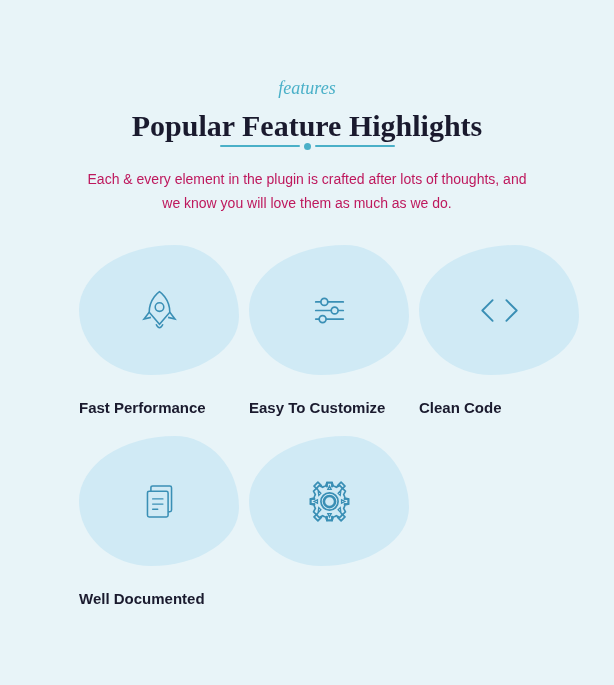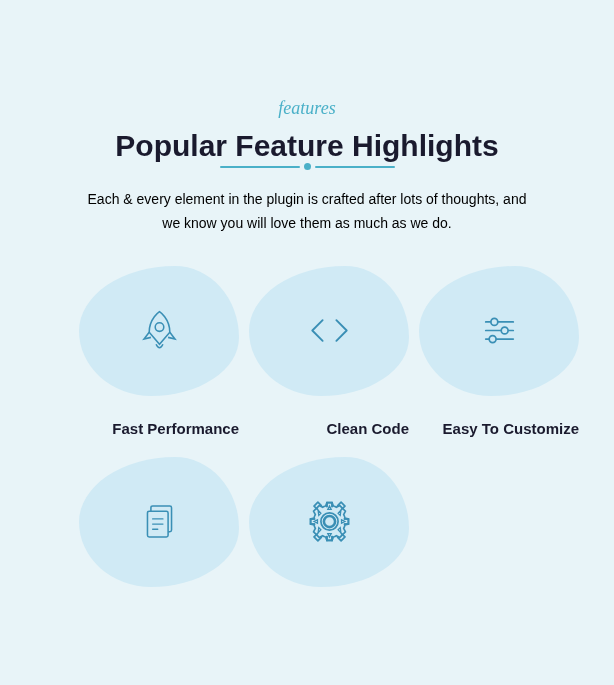--- a/index.html
+++ b/index.html
@@ -23,21 +23,21 @@
 
     .section-label {
       font-family: 'Georgia', serif;
       font-style: italic;
       color: #4ab0c8;
       font-size: 18px;
       margin-bottom: 10px;
     }
 
     .section-title {
-      font-family: Liberation Sans, sans-serif;
+      font-family: Liberation Serif, serif;
       font-weight: 900;
       font-size: 30px;
       color: #1a1a2e;
     }
 
     .divider {
       display: flex;
       align-items: center;
       justify-content: center;
       margin-bottom: 18px;
@@ -54,38 +54,38 @@
     .divider-dot {
       width: 7px;
       height: 7px;
       border-radius: 50%;
       background: #4ab0c8;
     }
 
     .section-desc {
       font-family: Arial, sans-serif;
       font-size: 14px;
-      color: #000000;
+      color: #be185d;
       line-height: 1.7;
       max-width: 440px;
       margin: 0 auto 30px;
     }
 
     .features-grid {
       display: grid;
       grid-template-columns: repeat(3, 1fr);
       gap: 20px 10px;
       max-width: 580px;
       margin: 0 auto;
     }
 
     .feature-item {
       display: flex;
       flex-direction: column;
-      align-items: flex-end;
+      align-items: flex-start;
       gap: 24px;
     }
 
     .icon-blob {
       width: 160px;
       height: 130px;
       background: #d0eaf5;
       border-radius: 60% 40% 55% 45% / 50% 55% 45% 50%;
       display: flex;
       align-items: center;
@@ -138,56 +138,57 @@
           <path d="M28 48 Q32 56, 36 48" stroke="#3a8fb5" stroke-width="1.8" fill="none"></path>
         </svg>
       </div>
       <span class="feature-label">Fast Performance</span>
     </div>
 
     <div class="feature-item">
       <div class="icon-blob">
         <svg viewBox="0 0 64 64">
 
-          <polyline points="24,20 12,32 24,44" stroke="#3a8fb5" stroke-width="2.2" stroke-linecap="round" stroke-linejoin="round" fill="none"></polyline>
-          <polyline points="40,20 52,32 40,44" stroke="#3a8fb5" stroke-width="2.2" stroke-linecap="round" stroke-linejoin="round" fill="none"></polyline>
-        </svg>
-      </div>
-      <span class="feature-label">Clean Code</span>
-    </div>
-
-    <div class="feature-item">
-      <div class="icon-blob">
-        <svg viewBox="0 0 64 64">
-
           <line x1="16" y1="22" x2="48" y2="22" stroke="#3a8fb5" stroke-width="2" stroke-linecap="round"></line>
           <line x1="16" y1="32" x2="48" y2="32" stroke="#3a8fb5" stroke-width="2" stroke-linecap="round"></line>
           <line x1="16" y1="42" x2="48" y2="42" stroke="#3a8fb5" stroke-width="2" stroke-linecap="round"></line>
 
           <circle cx="26" cy="22" r="4" stroke="#3a8fb5" stroke-width="2" fill="#d0eaf5"></circle>
           <circle cx="38" cy="32" r="4" stroke="#3a8fb5" stroke-width="2" fill="#d0eaf5"></circle>
           <circle cx="24" cy="42" r="4" stroke="#3a8fb5" stroke-width="2" fill="#d0eaf5"></circle>
         </svg>
       </div>
       <span class="feature-label">Easy To Customize</span>
     </div>
 
     <div class="feature-item">
       <div class="icon-blob">
         <svg viewBox="0 0 64 64">
 
+          <polyline points="24,20 12,32 24,44" stroke="#3a8fb5" stroke-width="2.2" stroke-linecap="round" stroke-linejoin="round" fill="none"></polyline>
+          <polyline points="40,20 52,32 40,44" stroke="#3a8fb5" stroke-width="2.2" stroke-linecap="round" stroke-linejoin="round" fill="none"></polyline>
+        </svg>
+      </div>
+      <span class="feature-label">Clean Code</span>
+    </div>
+
+    <div class="feature-item">
+      <div class="icon-blob">
+        <svg viewBox="0 0 64 64">
+
           <rect x="22" y="14" width="24" height="30" rx="2" stroke="#3a8fb5" stroke-width="1.8" fill="none"></rect>
 
           <rect x="18" y="20" width="24" height="30" rx="2" stroke="#3a8fb5" stroke-width="1.8" fill="#d0eaf5"></rect>
 
           <line x1="24" y1="29" x2="36" y2="29" stroke="#3a8fb5" stroke-width="1.5" stroke-linecap="round"></line>
           <line x1="24" y1="35" x2="36" y2="35" stroke="#3a8fb5" stroke-width="1.5" stroke-linecap="round"></line>
           <line x1="24" y1="41" x2="30" y2="41" stroke="#3a8fb5" stroke-width="1.5" stroke-linecap="round"></line>
         </svg>
       </div>
+      <span class="feature-label">Well Documented</span>
     </div>
 
 
     <div class="feature-item">
       <div class="icon-blob">
         <svg viewBox="0 0 64 64">
 
           <circle cx="32" cy="32" r="10" stroke="#3a8fb5" stroke-width="2" fill="none"></circle>
 
           <path d="

